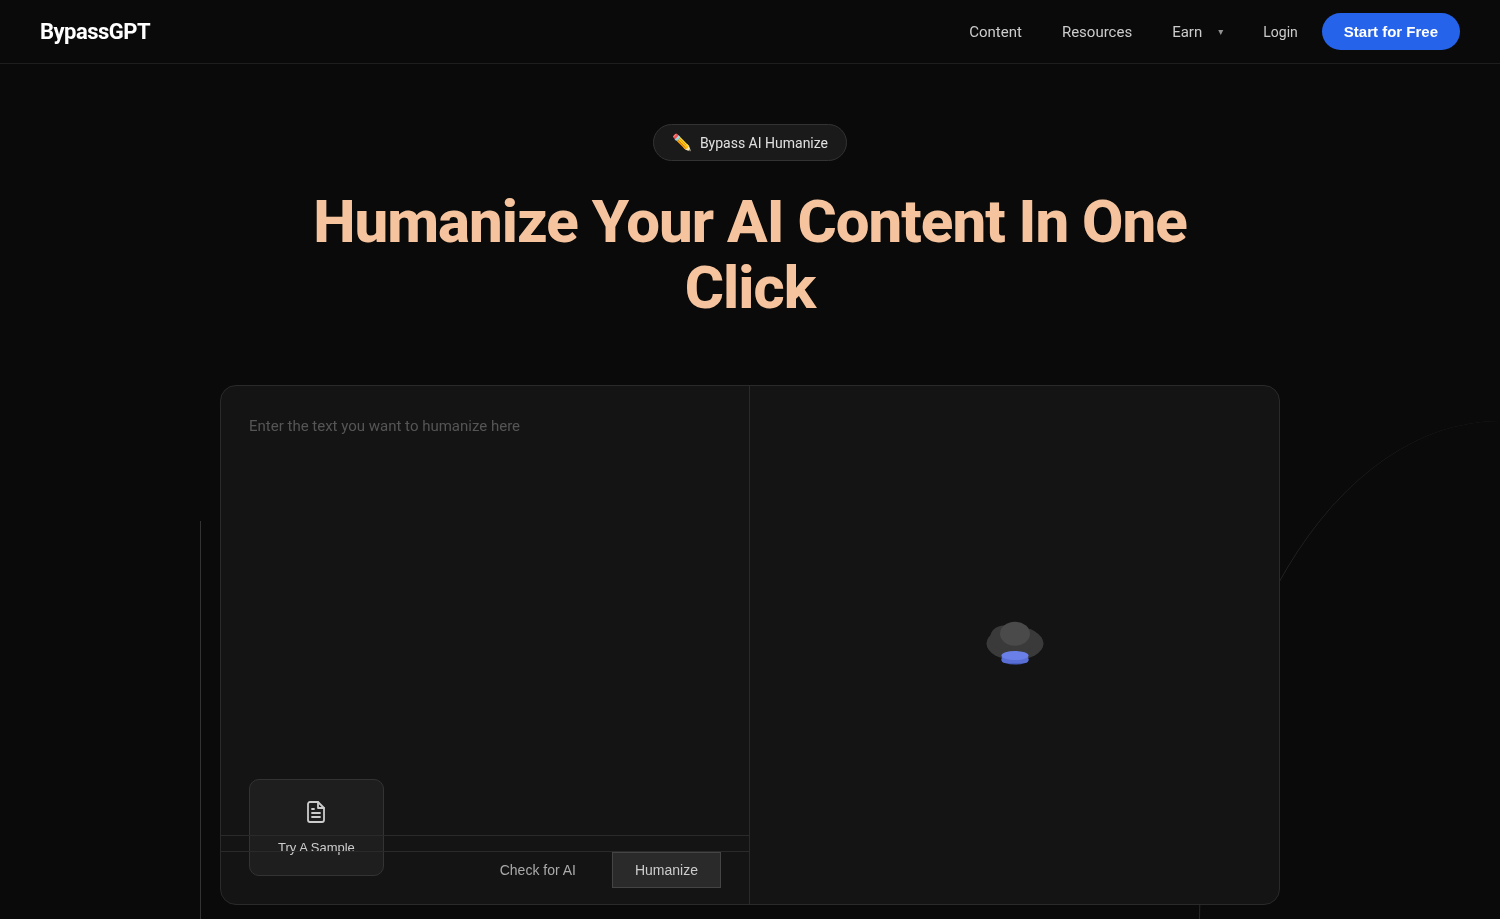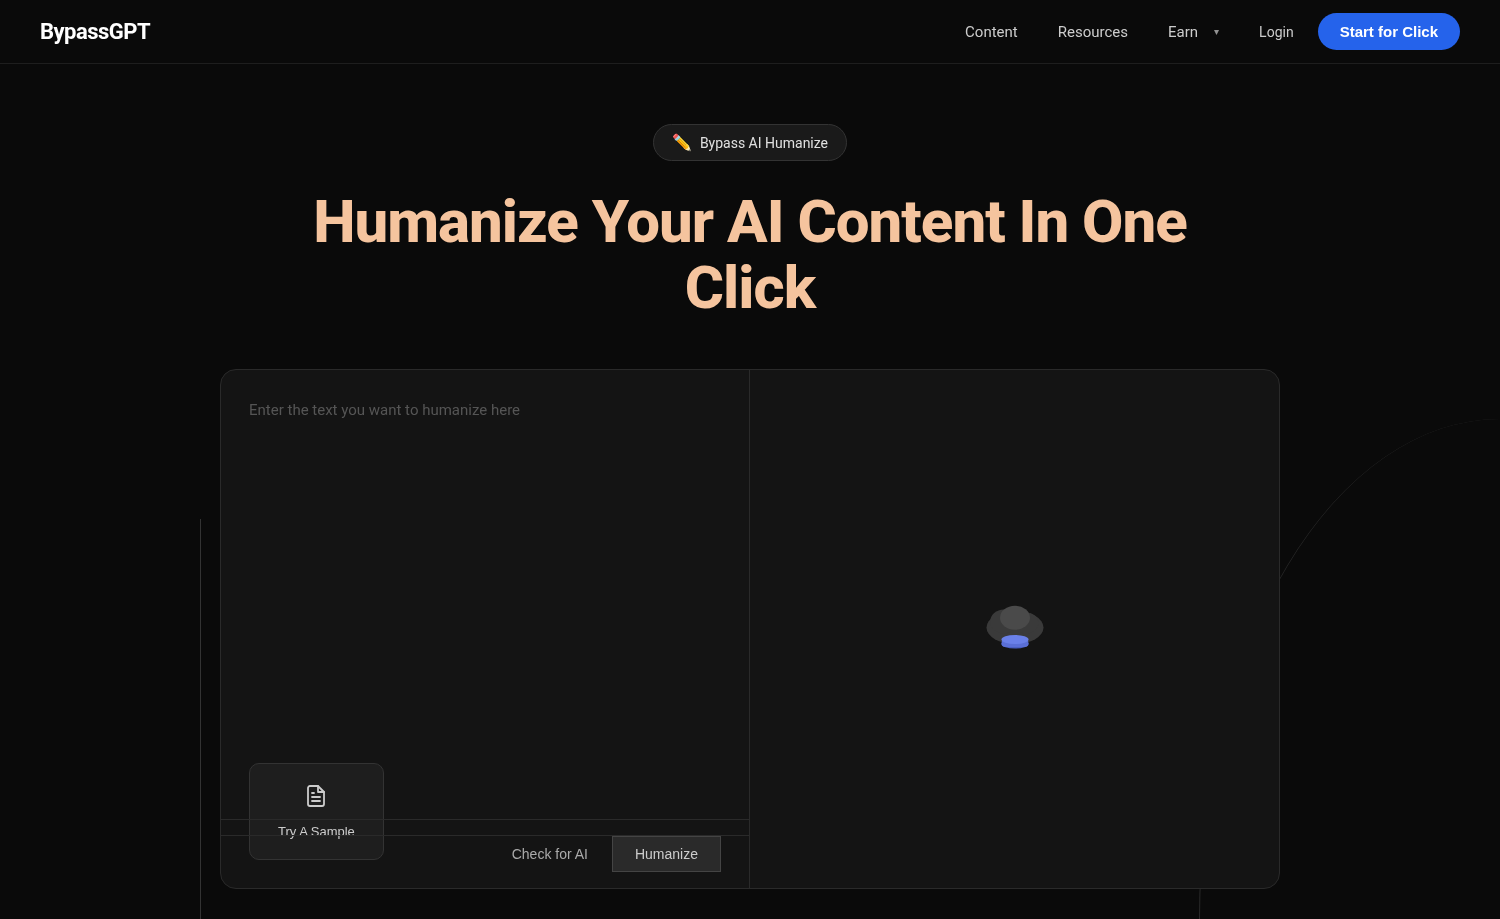--- a/index.html
+++ b/index.html
@@ -146,21 +146,21 @@
     .tool-container {
       width: 1060px;
       max-width: calc(100% - 80px);
       background: #141414;
       border: 1px solid #2a2a2a;
       border-radius: 16px;
       display: grid;
       grid-template-columns: 1fr 1fr;
       min-height: 520px;
       position: relative;
-      margin: 0 auto;
+      margin: 16px auto;
     }
 
     
     .left-panel {
       border-right: 1px solid #2a2a2a;
       padding: 28px;
       display: flex;
       flex-direction: column;
       position: relative;
     }
@@ -207,21 +207,21 @@
     }
 
     .action-btn-icon {
       font-size: 22px;
     }
 
     .bottom-bar {
       display: flex;
       align-items: center;
       justify-content: flex-end;
-      gap: 12px;
+      gap: 24px;
       padding: 16px 28px;
       border-top: 1px solid #2a2a2a;
       position: absolute;
       bottom: 0;
       left: 0;
       right: 0;
     }
 
     .check-ai-btn {
       background: transparent;
@@ -282,21 +282,21 @@
 <nav class="navbar">
   <span class="nav-logo">BypassGPT</span>
   <div class="nav-links">
     <span class="nav-link">Content</span>
     <span class="nav-link">Resources</span>
     <span class="nav-link nav-link-earn">
       <span>Earn</span>
       <span class="chevron-down">▾</span>
     </span>
     <span class="nav-login">Login</span>
-    <button class="nav-cta">Start for Click</button>
+    <button class="nav-cta">Start for Free</button>
   </div>
 </nav>
 
 <section class="hero">
   <div class="badge">
     <span class="badge-icon">✏️</span>
     <span>Bypass AI Humanize</span>
   </div>
   <h1 class="hero-title">Humanize Your AI Content In One Click</h1>
 

